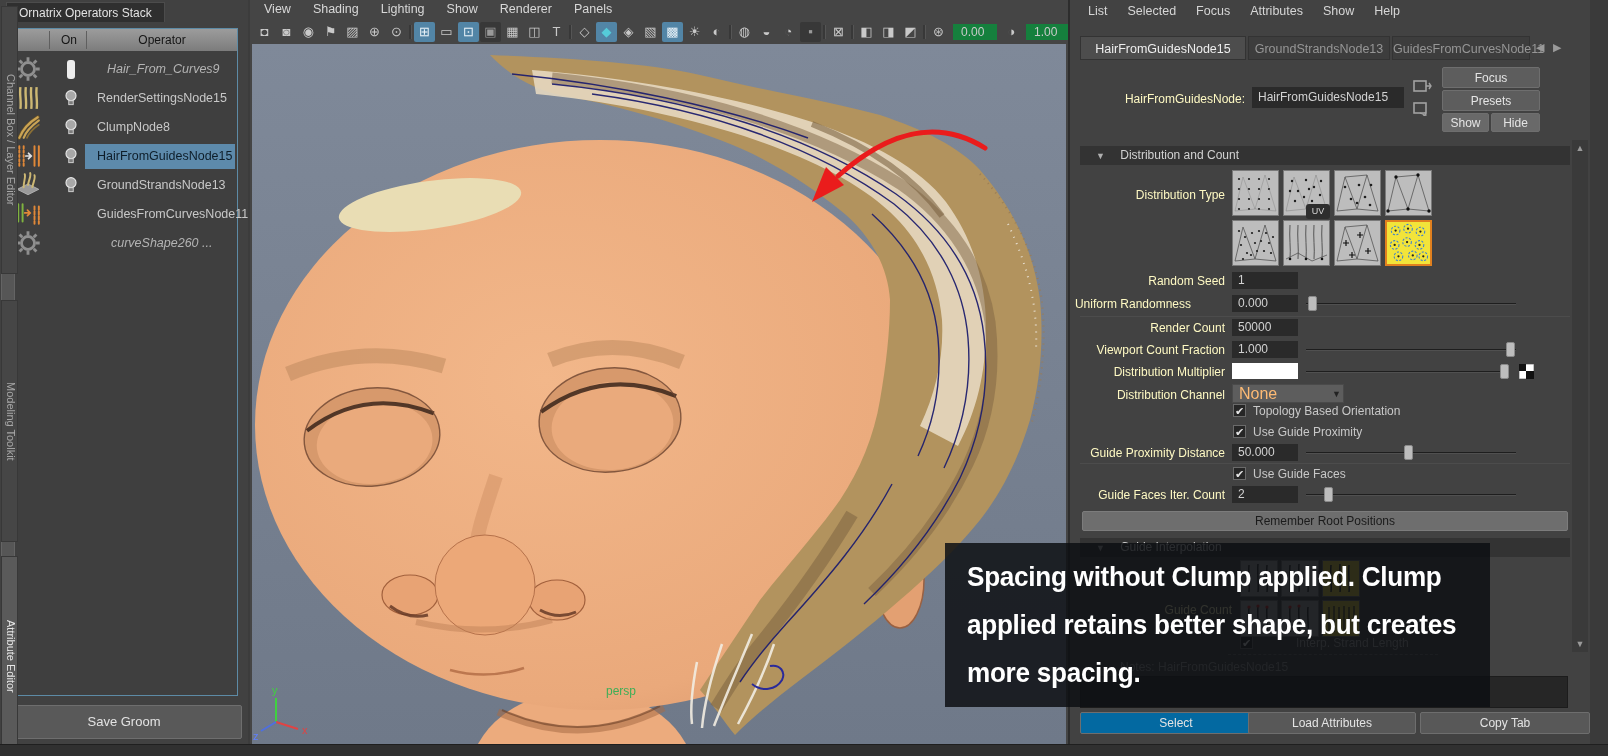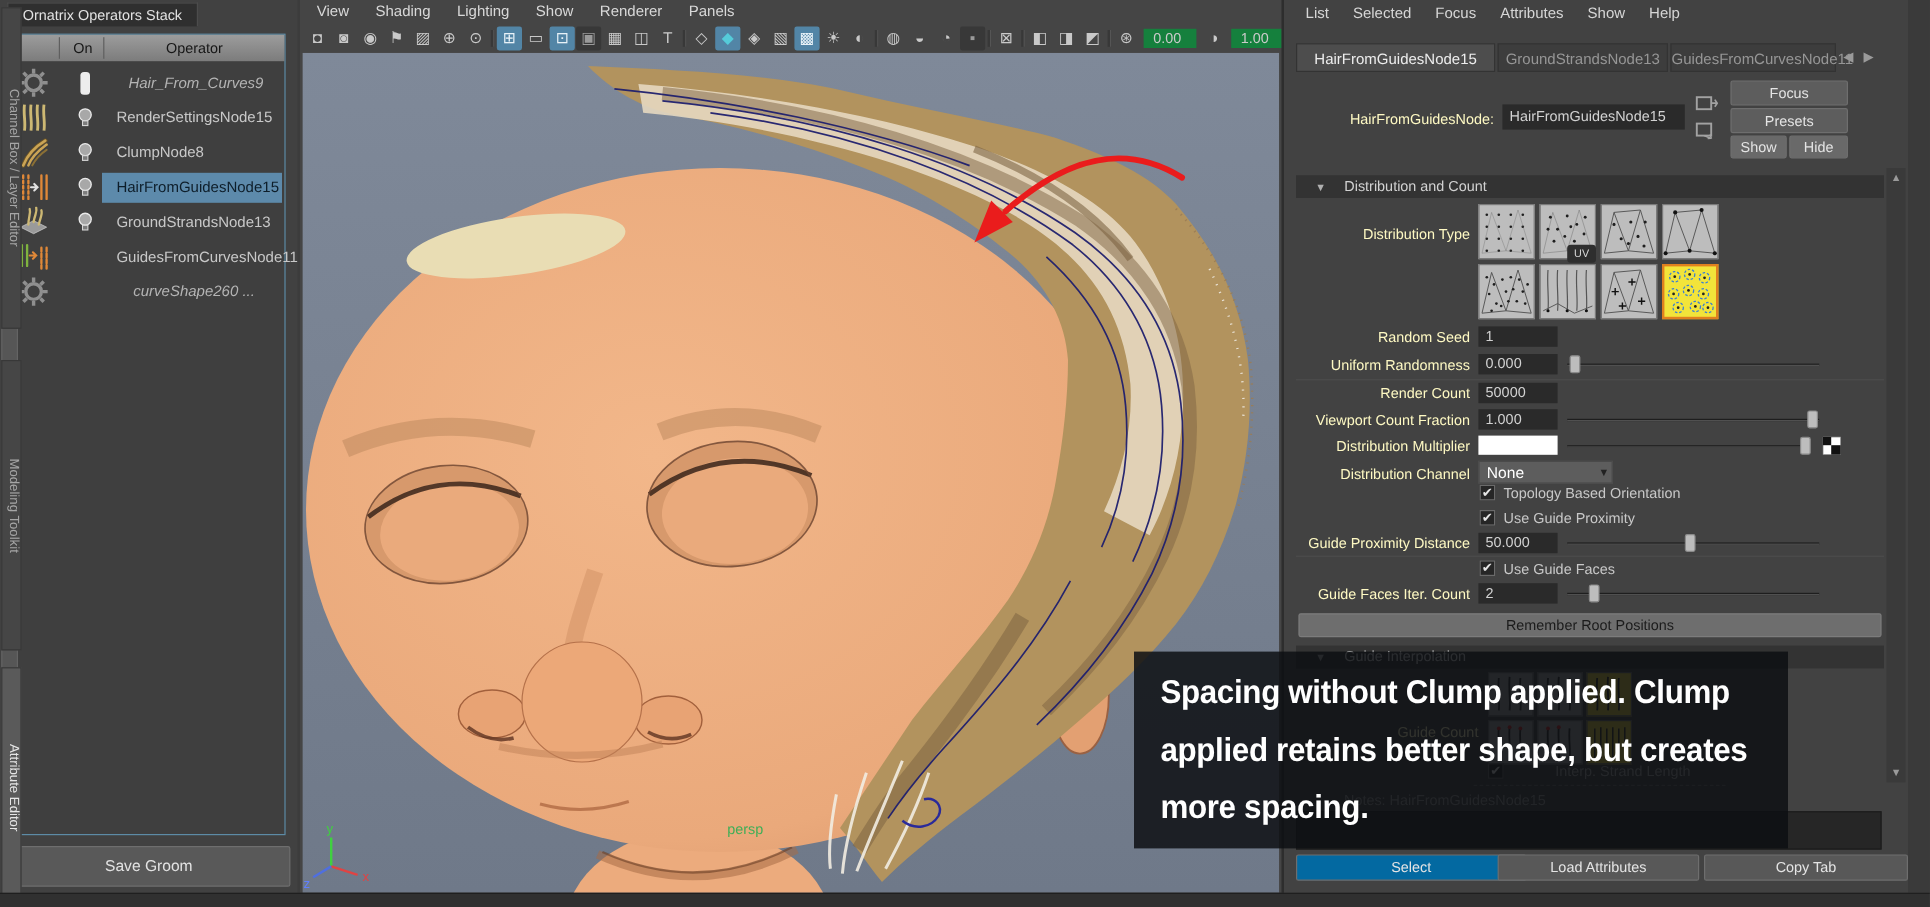--- a/index.html
+++ b/index.html
@@ -569,21 +569,21 @@
         <circle cx="27" cy="35" r="1.2"></circle>
         <circle cx="38" cy="36" r="1.2"></circle>
       </g>
     </svg>
   </div>
 <div id="uv-badge">UV</div>
 
 <div class="ae-label abs" style="left:1070px;top:274px;">Random Seed</div>
 <div class="ae-field abs" style="left:1232px;top:272px;">1</div>
 
-<div class="ae-label abs" style="left:1070px;top:297px;">Uniform Randomness</div>
+<div class="ae-label abs" style="left:1036px;top:297px;">Uniform Randomness</div>
 <div class="ae-field abs" style="left:1232px;top:295px;">0.000</div>
 <div class="track abs" style="left:1306px;top:303px;width:210px;"></div>
 <div class="handle abs" style="left:1308px;top:296px;"></div>
 
 <div class="sepline abs" style="left:1080px;top:316px;"></div>
 
 <div class="ae-label abs" style="left:1070px;top:321px;">Render Count</div>
 <div class="ae-field abs" style="left:1232px;top:319px;">50000</div>
 
 <div class="ae-label abs" style="left:1070px;top:343px;">Viewport Count Fraction</div>
@@ -598,21 +598,21 @@
 <span class="abs" style="left:1519px;top:364px;">
   <svg width="15" height="15">
       <rect width="15" height="15" fill="#fff" stroke="#888"></rect>
       <rect width="7" height="7" fill="#111"></rect>
       <rect x="7" y="7" width="8" height="8" fill="#111"></rect>
     </svg>
   </span>
 
 <div class="ae-label abs" style="left:1070px;top:388px;">Distribution Channel</div>
 <div class="abs" style="left:1232px;top:384px;width:112px;height:19px;background:#5d5d5d;border:1px solid #4a4a4a;">
-  <span style="position:absolute;left:6px;top:0;line-height:18px;color:#ffffff;font-size:13px;">None</span>
+  <span style="position:absolute;left:6px;top:0;line-height:18px;color:#fdba74;font-size:16px;">None</span>
   <span style="position:absolute;right:2px;top:0;line-height:18px;color:#222;font-size:9px;">▼</span>
 </div>
 
 <span class="cb abs" style="left:1233px;top:404px;">✔</span>
 <span class="cb-label abs" style="left:1253px;top:404px;">Topology Based Orientation</span>
 
 <span class="cb abs" style="left:1233px;top:425px;">✔</span>
 <span class="cb-label abs" style="left:1253px;top:425px;">Use Guide Proximity</span>
 
 <div class="ae-label abs" style="left:1070px;top:446px;">Guide Proximity Distance</div>

